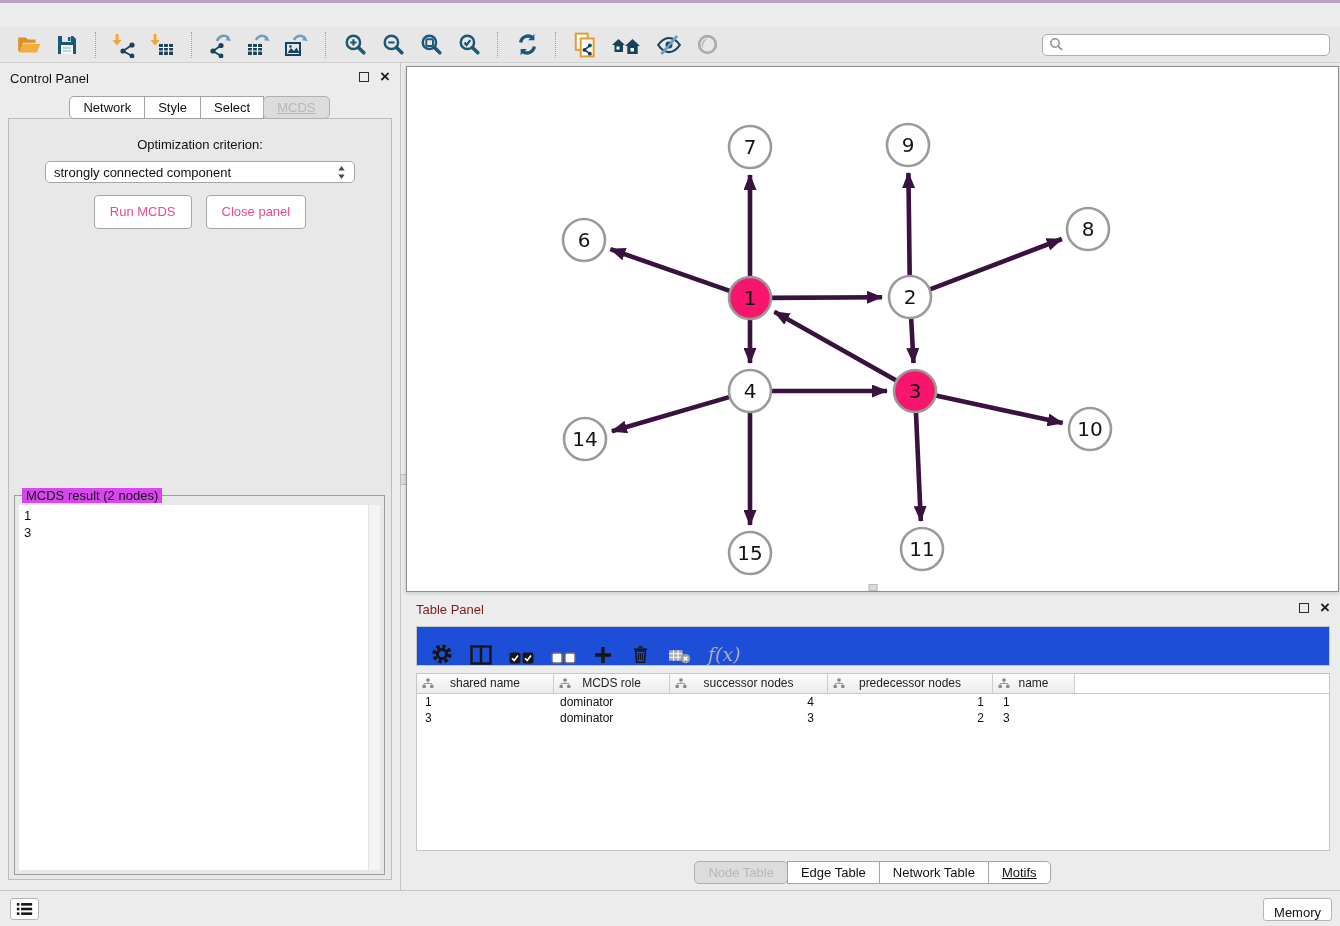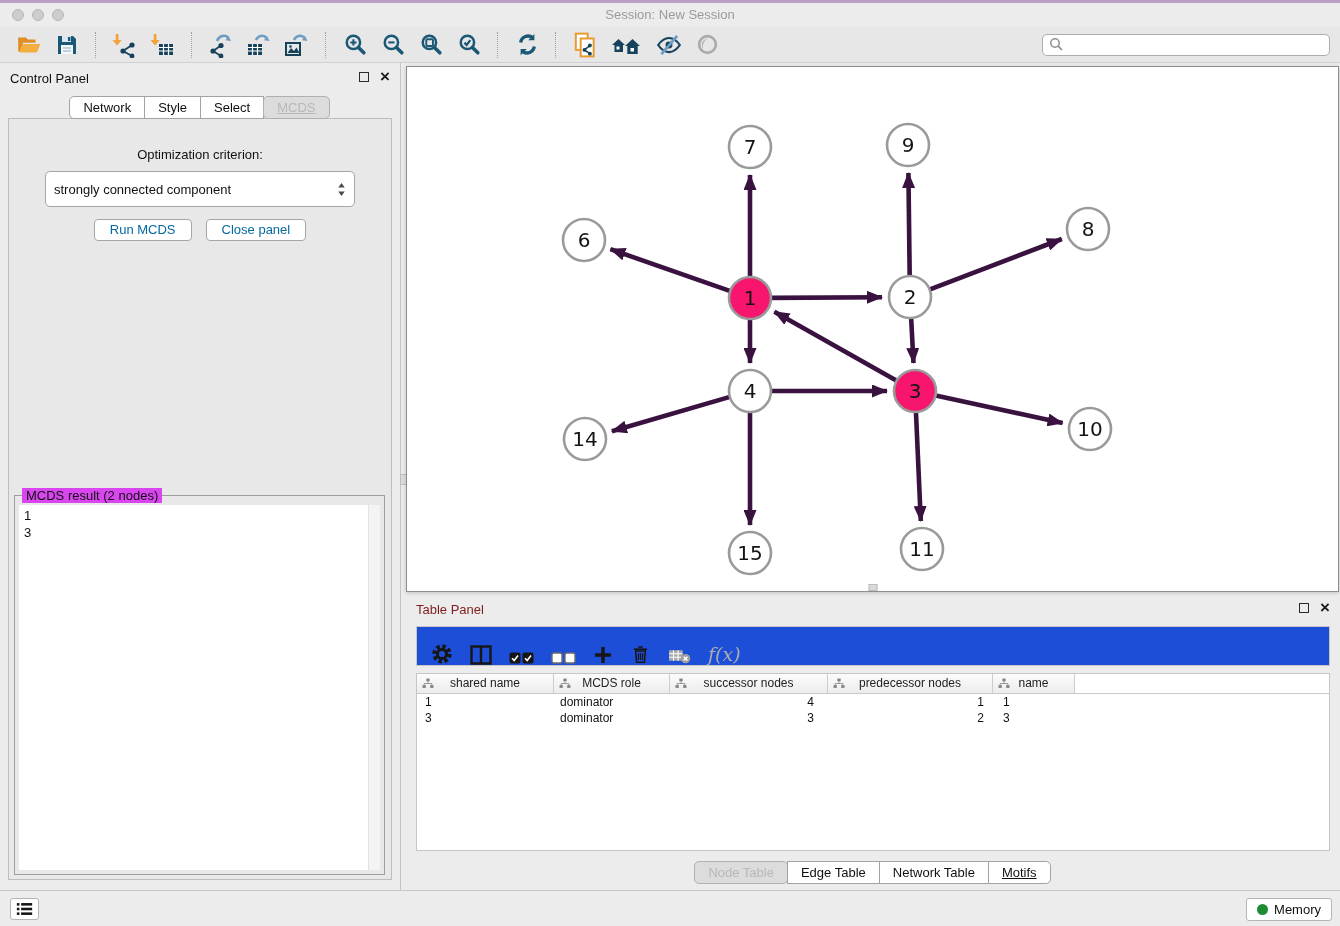--- a/index.html
+++ b/index.html
@@ -23,25 +23,25 @@
   .cp-title{position:absolute;left:10px;top:8px;font-size:13px;color:#111;}
   .win-btns{position:absolute;right:10px;top:8px;display:flex;gap:11px;align-items:center;}
   .float-icon{width:10px;height:10px;border:1.6px solid #2B2B2B;box-sizing:border-box;}
   .close-icon{font-size:17px;font-weight:700;color:#1A1A1A;line-height:11px;}
   .cp-tabs{position:absolute;left:0;right:0;top:33px;display:flex;justify-content:center;z-index:2;}
   .cp-tab,.tp-tab{font-size:13px;padding:3px 13px;background:#fff;border:1px solid #A3A3A3;margin-left:-1px;color:#111;line-height:15px;}
   .cp-tab:first-child,.tp-tab:first-child{border-radius:5px 0 0 5px;}
   .cp-tab:last-child,.tp-tab:last-child{border-radius:0 5px 5px 0;text-decoration:underline;}
   .cp-tab.active,.tp-tab.active{background:#DCDCDC;color:#B8B8B8;border-color:#B0B0B0;border-radius:5px;}
   .cp-body{position:absolute;left:8px;right:8px;top:55px;bottom:10px;background:#E8E8E8;border:1px solid #BDBDBD;}
-  .opt-label{margin-top:28px;text-align:center;font-size:13px;color:#111;}
-  .dropdown{width:310px;height:36px;margin:9px auto 0;background:#fff;border:1px solid #A6A6A6;border-radius:5px;font-size:13px;display:flex;align-items:center;padding:0 8px;box-sizing:border-box;color:#111;}
+  .opt-label{margin-top:18px;text-align:center;font-size:13px;color:#111;}
+  .dropdown{width:310px;height:22px;margin:9px auto 0;background:#fff;border:1px solid #A6A6A6;border-radius:5px;font-size:13px;display:flex;align-items:center;padding:0 8px;box-sizing:border-box;color:#111;}
   .dd-chev{margin-left:auto;}
   .btn-row{display:flex;justify-content:center;gap:14px;margin-top:12px;}
-  .btn{height:22px;padding:0 15px;background:#fff;border:1px solid #A6A6A6;border-radius:4px;font-size:13px;line-height:20px;color:#0369a1;}
+  .btn{height:34px;padding:0 15px;background:#fff;border:1px solid #A6A6A6;border-radius:4px;font-size:13px;line-height:20px;color:#ec4899;}
   .result-group{position:absolute;left:5px;right:6px;top:376px;bottom:4px;border:1px solid #9E9E9E;}
   .result-legend{position:absolute;top:-8px;left:7px;background:#d946ef;padding:0 4px;font-size:13px;color:#111;}
   .result-text{position:absolute;left:4px;right:4px;top:9px;bottom:4px;background:#fff;font-size:13px;line-height:17px;padding:2px 5px;white-space:pre;color:#111;box-sizing:border-box;}
   .result-scroll{position:absolute;right:4px;top:9px;bottom:4px;width:11px;background:#F4F4F4;border-left:1px solid #E3E3E3;}
   .divider-handle{position:absolute;left:400px;top:474px;width:7px;height:11px;background:#DCDCDC;border:1px solid #BDBDBD;box-sizing:border-box;}
   
   .net-window{position:absolute;left:406px;top:66px;width:933px;height:526px;border:1px solid #8E8E8E;background:#fff;box-sizing:border-box;box-shadow:0 1px 4px rgba(0,0,0,0.18);}
   .net-titlebar{position:relative;height:21px;background:linear-gradient(#F6F6F6,#DDDDDD);border-bottom:1px solid #B9B9B9;}
   .net-lights{position:absolute;left:7px;top:4px;display:flex;gap:7px;}
   .nl{width:12px;height:12px;border-radius:50%;display:flex;align-items:center;justify-content:center;font-size:9px;font-weight:700;color:rgba(0,0,0,0.55);line-height:12px;box-sizing:border-box;}
@@ -66,38 +66,30 @@
   .td{font-size:12px;line-height:16px;color:#111;overflow:hidden;}
   .td.a-left0{padding-left:8px;text-align:left;}
   .td.a-left{padding-left:6px;text-align:left;}
   .td.a-right{padding-right:14px;text-align:right;}
   .td.a-right2{padding-right:9px;text-align:right;}
   .td.a-left2{padding-left:10px;text-align:left;}
   .tp-tabs{position:absolute;left:0;right:0;bottom:6px;display:flex;justify-content:center;}
   
   .status-bar{position:absolute;left:0;right:0;bottom:0;height:36px;background:#ECECEC;border-top:1px solid #C6C6C6;box-sizing:border-box;}
   .list-btn{position:absolute;left:10px;top:7px;width:29px;height:22px;background:#fff;border:1px solid #B5B5B5;border-radius:3px;display:flex;align-items:center;justify-content:center;box-sizing:border-box;}
-  .memory-btn{position:absolute;right:8px;top:7px;height:23px;padding:0 10px;background:#fff;border:1px solid #B5B5B5;border-radius:3px;display:flex;align-items:center;gap:6px;font-size:13px;color:#111;box-sizing:border-box;}
+  .memory-btn{position:absolute;right:8px;top:7px;height:23px;padding:0 10px;background:#fff;border:1px solid #B5B5B5;border-radius:3px;display:flex;align-items:center;gap:6px;font-size:13px;color:#111;box-sizing:border-box;flex-direction:column;}
   .mem-dot{width:11px;height:11px;border-radius:50%;background:#1F8B34;}
 </style>
 </head>
 <body>
 
 <div class="app">
 
   <div class="accent"></div>
 
-  <div class="titlebar">
-    <div class="tl-group">
-      <div class="tl"></div>
-      <div class="tl"></div>
-      <div class="tl"></div>
-    </div>
-    <div class="win-title">Session: New Session</div>
-  </div>
 
   <div class="toolbar">
     <div class="tbtn">
       <span>
           <svg width="26" height="26" viewBox="0 0 24 24">
             <path d="M2 5h7l2 2h7v3H6.5L4 18H2z" fill="#DE8F25"></path>
             <path d="M6 11h16.5l-3.2 8H3z" fill="#F3AE3F"></path>
           </svg>
         </span>
     </div>

